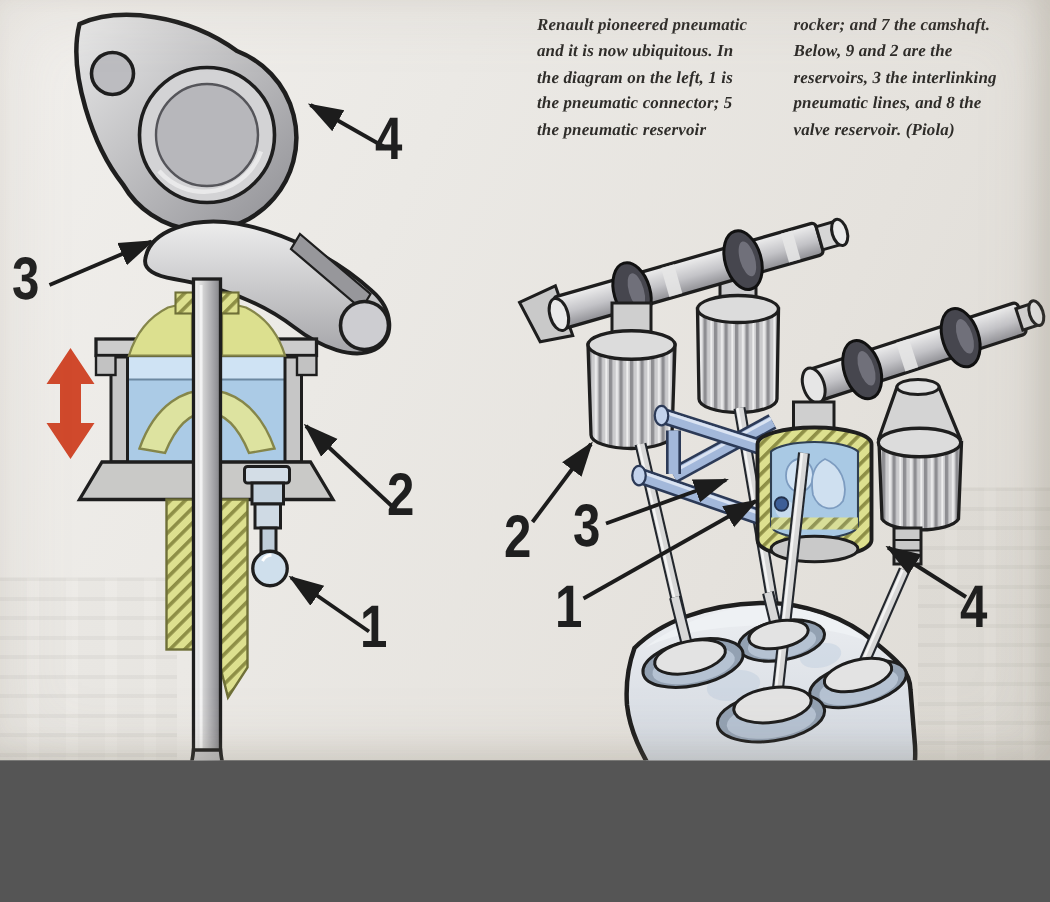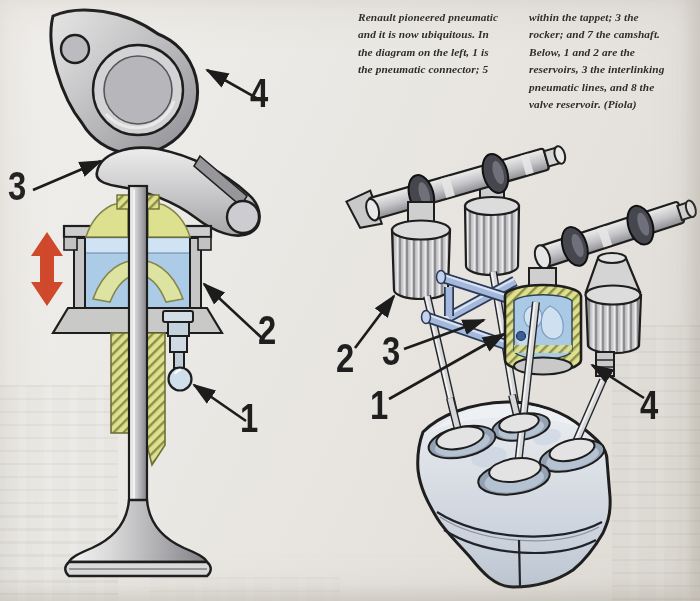--- a/index.html
+++ b/index.html
@@ -1,17 +1,17 @@
 <!DOCTYPE html>
 <html><head>
 <meta charset="utf-8">
 <style>
   html,body{margin:0;padding:0;background:#555;}
   #page{
-    position:relative;width:700px;height:601px;overflow:hidden;
+    position:relative;width:700px;height:507px;overflow:hidden;
     background:linear-gradient(115deg,#f1efec 0%,#ebe9e5 35%,#e5e2dd 70%,#dedbd5 100%);
     font-family:"Liberation Serif",serif;
   }
   #page::after{
     content:"";position:absolute;inset:0;pointer-events:none;
     box-shadow:inset 0 0 50px rgba(150,140,120,.18), inset -9px -7px 16px rgba(120,110,95,.16);
   }
   svg{position:absolute;overflow:visible;}
   .caption{position:absolute;color:#2e2c29;font-size:11.3px;line-height:17.4px;
     font-style:italic;font-weight:bold;letter-spacing:.1px;white-space:nowrap;}
@@ -71,25 +71,25 @@
 
   <div class="bleed" style="left:0;top:385px;width:118px;height:216px"></div>
   <div class="bleed" style="left:612px;top:325px;width:88px;height:276px"></div>
   <div class="bleed light" style="left:150px;top:577px;width:190px;height:24px"></div>
 
   <div class="caption" style="left:358px;top:9px">
     <div>Renault pioneered pneumatic</div>
     <div>and it is now ubiquitous. In</div>
     <div>the diagram on the left, 1 is</div>
     <div>the pneumatic connector; 5</div>
+    <div>the pneumatic reservoir</div>
   </div>
   <div class="caption" style="left:529px;top:9px">
-    <div>within the tappet; 3 the</div>
     <div>rocker; and 7 the camshaft.</div>
-    <div>Below, 1 and 2 are the</div>
+    <div>Below, 9 and 2 are the</div>
     <div>reservoirs, 3 the interlinking</div>
     <div>pneumatic lines, and 8 the</div>
     <div>valve reservoir. (Piola)</div>
   </div>
 
   <svg width="340" height="601" viewBox="0 0 340 601" style="left:0;top:0">
 
     <g>
       <path d="M53,16 C80,4 125,10 158,34 A62,62 0 1 1 82,123 C62,98 45,48 53,16 Z" fill="url(#camGrad)" stroke="#1e1e1e" stroke-width="3"></path>
       <circle cx="138" cy="90" r="45" fill="#d3d3d5" stroke="#1e1e1e" stroke-width="2.4"></circle>

